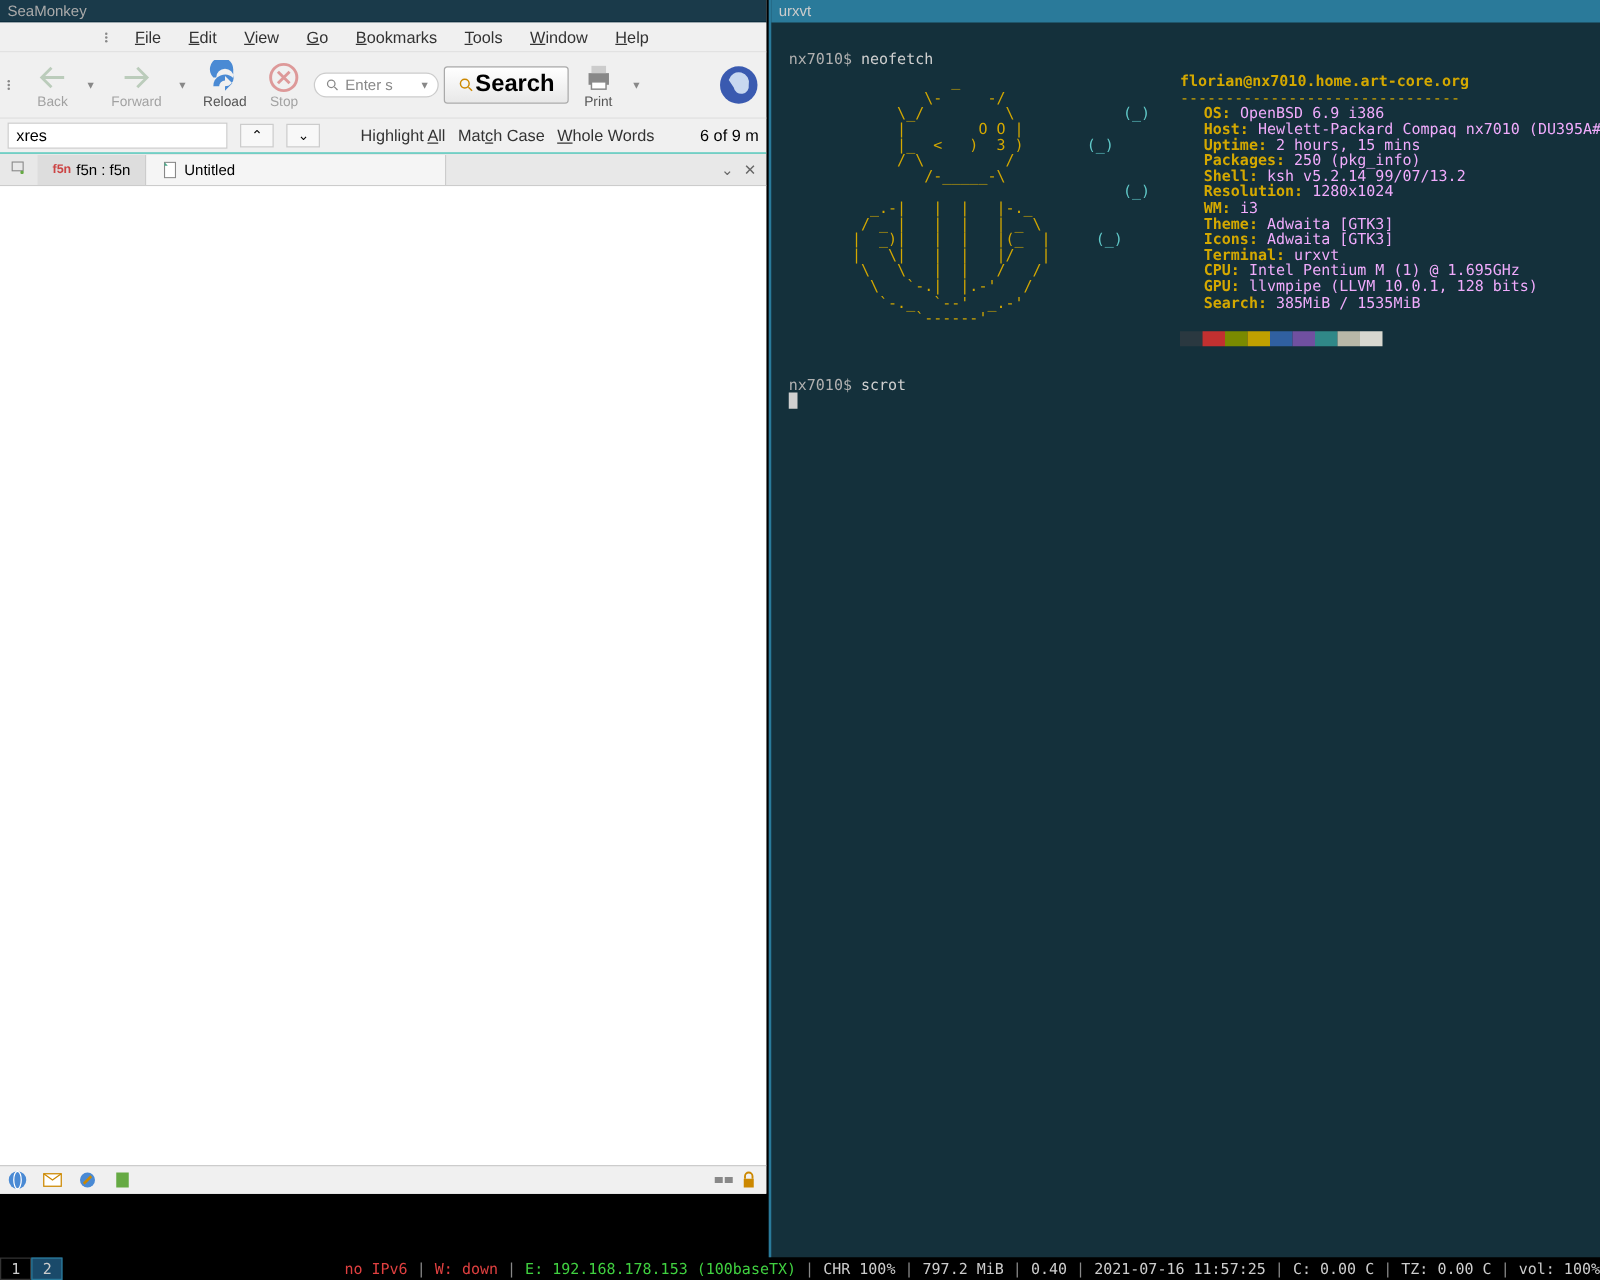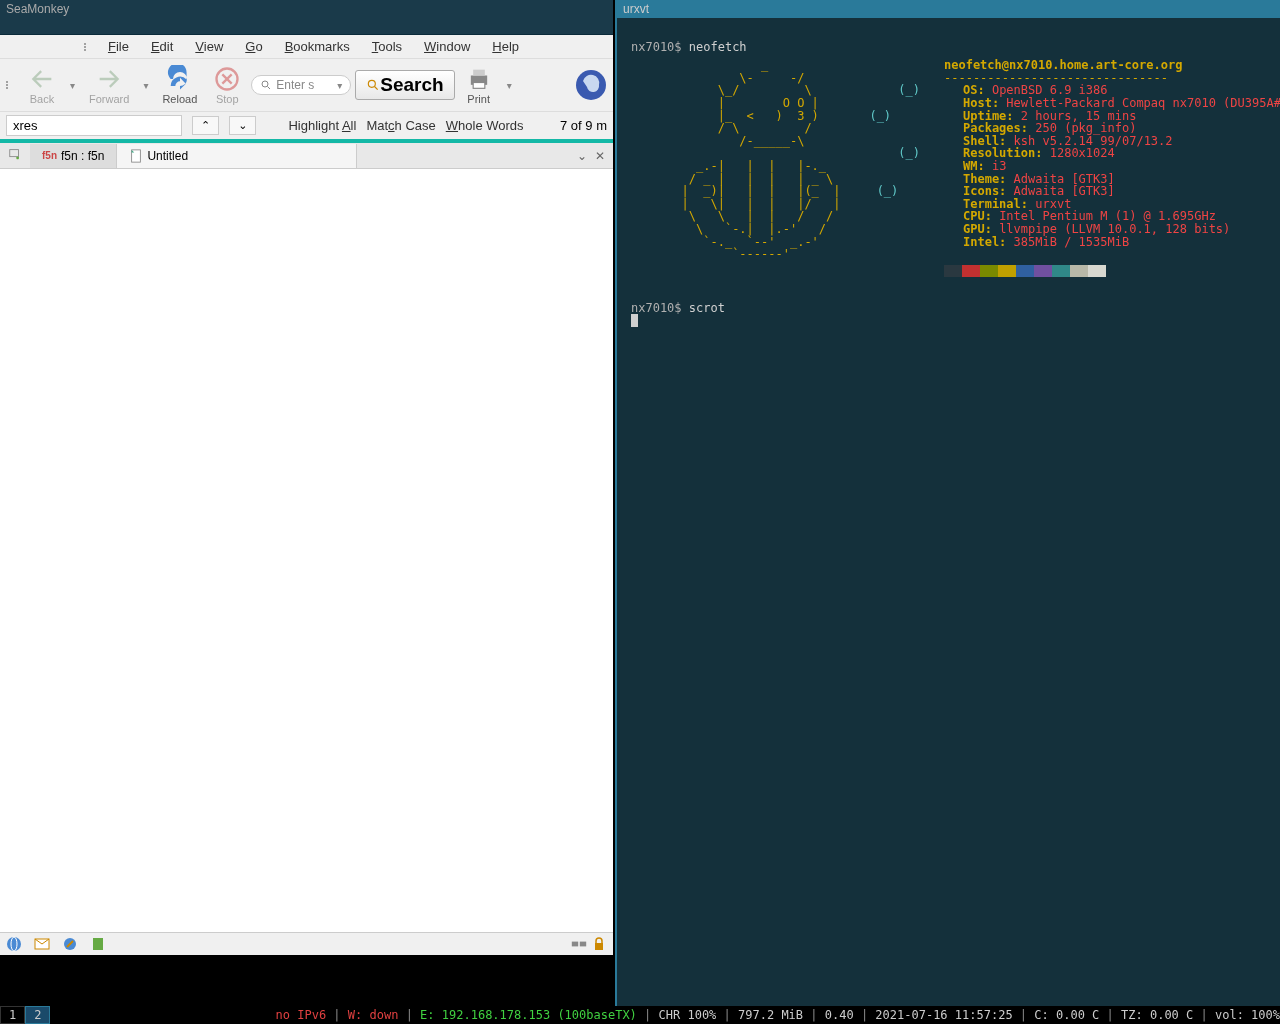--- a/index.html
+++ b/index.html
@@ -1,34 +1,34 @@
 <!DOCTYPE html>
 <html><head>
 <meta charset="utf-8">
 <style>
 * { margin: 0; padding: 0; box-sizing: border-box; }
 body { width: 1280px; height: 1024px; background: #000; font-family: sans-serif; overflow: hidden; position: relative; }
 
 
 .seamonkey { position: absolute; left: 0; top: 0; width: 613px; height: 955px; background: #fff; display: flex; flex-direction: column; }
-.sm-title { background: #1a3a4a; color: #aaa; font-size: 12px; padding: 2px 6px; height: 35px; border-bottom: 1px solid #0a2a3a; }
+.sm-title { background: #1a3a4a; color: #aaa; font-size: 12px; padding: 2px 6px; height: 18px; border-bottom: 1px solid #0a2a3a; }
 .sm-menubar { background: #f0f0f0; padding: 2px 4px; border-bottom: 1px solid #ddd; display: flex; gap: 2px; justify-content: center; }
 .sm-handle { width: 8px; display: flex; flex-direction: column; justify-content: center; gap: 1px; margin-right: 4px; }
 .sm-handle span { width: 2px; height: 2px; background: #888; border-radius: 50%; }
 .sm-menu-item { font-size: 13px; color: #333; padding: 2px 10px; cursor: pointer; }
 .sm-menu-item .ul { text-decoration: underline; }
 .sm-toolbar { background: #f0f0f0; padding: 4px 6px; display: flex; align-items: center; gap: 4px; border-bottom: 1px solid #ddd; }
 .sm-btn { display: flex; flex-direction: column; align-items: center; font-size: 11px; color: #555; padding: 2px 6px; cursor: pointer; }
 .sm-btn.disabled { opacity: 0.5; }
 .sm-btn svg { width: 28px; height: 28px; }
 .sm-drop { color: #888; font-size: 10px; padding: 0 4px; cursor: pointer; }
 .sm-url { flex: 0 0 100px; display: flex; align-items: center; border: 1px solid #ccc; border-radius: 12px; padding: 2px 8px; font-size: 12px; color: #888; background: #fff; }
 .sm-search-btn { display: flex; align-items: center; border: 1px solid #aaa; border-radius: 3px; padding: 3px 10px; font-size: 19px; font-weight: bold; background: linear-gradient(#fff,#e8e8e8); cursor: pointer; }
 .sm-logo { width: 32px; height: 32px; margin-left: auto; }
-.sm-findbar { background: #f0f0f0; padding: 3px 6px; display: flex; align-items: center; gap: 10px; border-bottom: 4px solid #14b8a6; font-size: 13px; }
+.sm-findbar { background: #f0f0f0; padding: 3px 6px; display: flex; align-items: center; gap: 10px; border-bottom: 1px solid #14b8a6; font-size: 13px; }
 .sm-find-input { border: 1px solid #ccc; padding: 2px 6px; font-size: 13px; width: 176px; background: #fff; }
 .sm-find-nav { border: 1px solid #ccc; padding: 2px 8px; background: #f8f8f8; cursor: pointer; font-size: 11px; }
 .sm-find-opt { color: #333; cursor: pointer; }
 .sm-find-opt .ul { text-decoration: underline; }
 .sm-tabs { background: #e8e8e8; display: flex; align-items: center; border-bottom: 1px solid #ccc; }
 .sm-newtab { padding: 4px 8px; cursor: pointer; font-size: 14px; color: #666; }
 .sm-tab { padding: 5px 12px; font-size: 12px; display: flex; align-items: center; gap: 4px; border-right: 1px solid #ccc; background: #ddd; cursor: pointer; }
 .sm-tab.active { background: #f5f5f5; }
 .sm-tab-icon { width: 14px; height: 14px; }
 .sm-tab-ctrl { margin-left: auto; display: flex; gap: 8px; padding: 0 8px; font-size: 12px; color: #666; }
@@ -40,21 +40,21 @@
 .urxvt { position: absolute; left: 615px; top: 0; width: 665px; height: 1006px; background: #14303b; display: flex; flex-direction: column; border-left: 2px solid #2a7a9a; }
 .ux-title { background: #2a7a9a; color: #ccc; font-size: 12px; padding: 2px 6px; height: 18px; }
 .ux-term { flex: 1; padding: 10px 14px; font-family: 'DejaVu Sans Mono', monospace; font-size: 12px; line-height: 1.05; color: #d0d0d0; white-space: pre; position: relative; }
 .ux-prompt { color: #b0b0b0; }
 .ux-ascii { display: inline-block; vertical-align: top; color: #d4a800; }
 .ux-ascii .c1 { color: #60c8c8; }
 .ux-info { display: inline-block; vertical-align: top; margin-left: 24px; }
 .ux-info .title { color: #d4a800; font-weight: bold; }
 .ux-info .sep { color: #d4a800; }
 .ux-info .key { color: #d4a800; font-weight: bold; margin-left: 19px; }
-.ux-info .val { color: #ef4444; text-align: center; }
+.ux-info .val { color: #f0abfc; text-align: center; }
 .ux-palette { display: flex; margin-top: 4px; }
 .ux-palette span { width: 18px; height: 12px; }
 .ux-cursor { display: inline-block; width: 7px; height: 13px; background: #d0d0d0; vertical-align: text-bottom; }
 
 
 .i3bar { position: absolute; left: 0; bottom: 0; width: 1280px; height: 18px; background: #000; color: #ccc; font-family: 'DejaVu Sans Mono', monospace; font-size: 12px; display: flex; align-items: center; }
 .i3-ws { padding: 1px 8px; border: 1px solid #333; cursor: pointer; }
 .i3-ws.urgent { background: #1a4a6a; border-color: #2a7a9a; }
 .i3-status { margin-left: auto; white-space: nowrap; }
 .i3-status .r { color: #e04040; }
@@ -144,21 +144,21 @@
       </svg>
   </div>
   <div class="sm-findbar">
     <input class="sm-find-input" value="xres" style="">
     <div class="sm-find-nav">⌃</div>
     <div class="sm-find-nav">⌄</div>
     <div style="width:12px"></div>
     <div class="sm-find-opt">Highlight <span class="ul">A</span>ll</div>
     <div class="sm-find-opt">Mat<span class="ul">c</span>h Case</div>
     <div class="sm-find-opt"><span class="ul">W</span>hole Words</div>
-    <div style="margin-left:auto">7 of 9 m</div>
+    <div style="margin-left:auto">6 of 9 m</div>
   </div>
   <div class="sm-tabs">
     <div class="sm-newtab">
       <svg width="14" height="14" viewBox="0 0 16 16">
           <rect x="2" y="3" width="10" height="8" fill="none" stroke="#888"></rect>
           <path stroke="#6a4" stroke-width="2" d="M11 11v3M9.5 12.5h3"></path>
         </svg>
     </div>
     <div class="sm-tab">
       <span style="color:#c44;font-weight:bold;font-size:10px">f5n</span>
@@ -220,35 +220,35 @@
                /-_____-\
                                      <span class="c1">(_)</span>
          _.-|   |  |   |-._
         / _ |   |  |   | _ \
        |  _)|   |  |   |(_  |     <span class="c1">(_)</span>
        |   \|   |  |   |/   |
         \   \   |  |   /   /
          \   `-.|  |.-'   /
           `-._  `--'  _.-'
               `------'
-</span><span class="ux-info" id="nf-info"><span class="title">neofetch@nx7010.home.art-core.org</span>
+</span><span class="ux-info" id="nf-info"><span class="title">florian@nx7010.home.art-core.org</span>
 <span class="sep">-------------------------------</span>
 <span class="key">OS:</span><span class="val"> OpenBSD 6.9 i386</span>
 <span class="key">Host:</span><span class="val"> Hewlett-Packard Compaq nx7010 (DU395A#ABD)</span>
 <span class="key">Uptime:</span><span class="val"> 2 hours, 15 mins</span>
 <span class="key">Packages:</span><span class="val"> 250 (pkg_info)</span>
 <span class="key">Shell:</span><span class="val"> ksh v5.2.14 99/07/13.2</span>
 <span class="key">Resolution:</span><span class="val"> 1280x1024</span>
 <span class="key">WM:</span><span class="val"> i3</span>
 <span class="key">Theme:</span><span class="val"> Adwaita [GTK3]</span>
 <span class="key">Icons:</span><span class="val"> Adwaita [GTK3]</span>
 <span class="key">Terminal:</span><span class="val"> urxvt</span>
 <span class="key">CPU:</span><span class="val"> Intel Pentium M (1) @ 1.695GHz</span>
 <span class="key">GPU:</span><span class="val"> llvmpipe (LLVM 10.0.1, 128 bits)</span>
-<span class="key">Intel:</span><span class="val"> 385MiB / 1535MiB</span>
+<span class="key">Search:</span><span class="val"> 385MiB / 1535MiB</span>
 
 <div class="ux-palette"><span style="background:#2a3840"></span><span style="background:#c23030"></span><span style="background:#7a8a00"></span><span style="background:#c0a000"></span><span style="background:#3060a0"></span><span style="background:#7050a0"></span><span style="background:#308888"></span><span style="background:#b8b8a8"></span><span style="background:#d8d8d0"></span></div></span>
 </div>
 
 <span class="ux-prompt">nx7010$ </span><span>scrot</span>
 <span class="ux-cursor"></span>
   </div>
 </div>
 
 <div class="i3bar">

